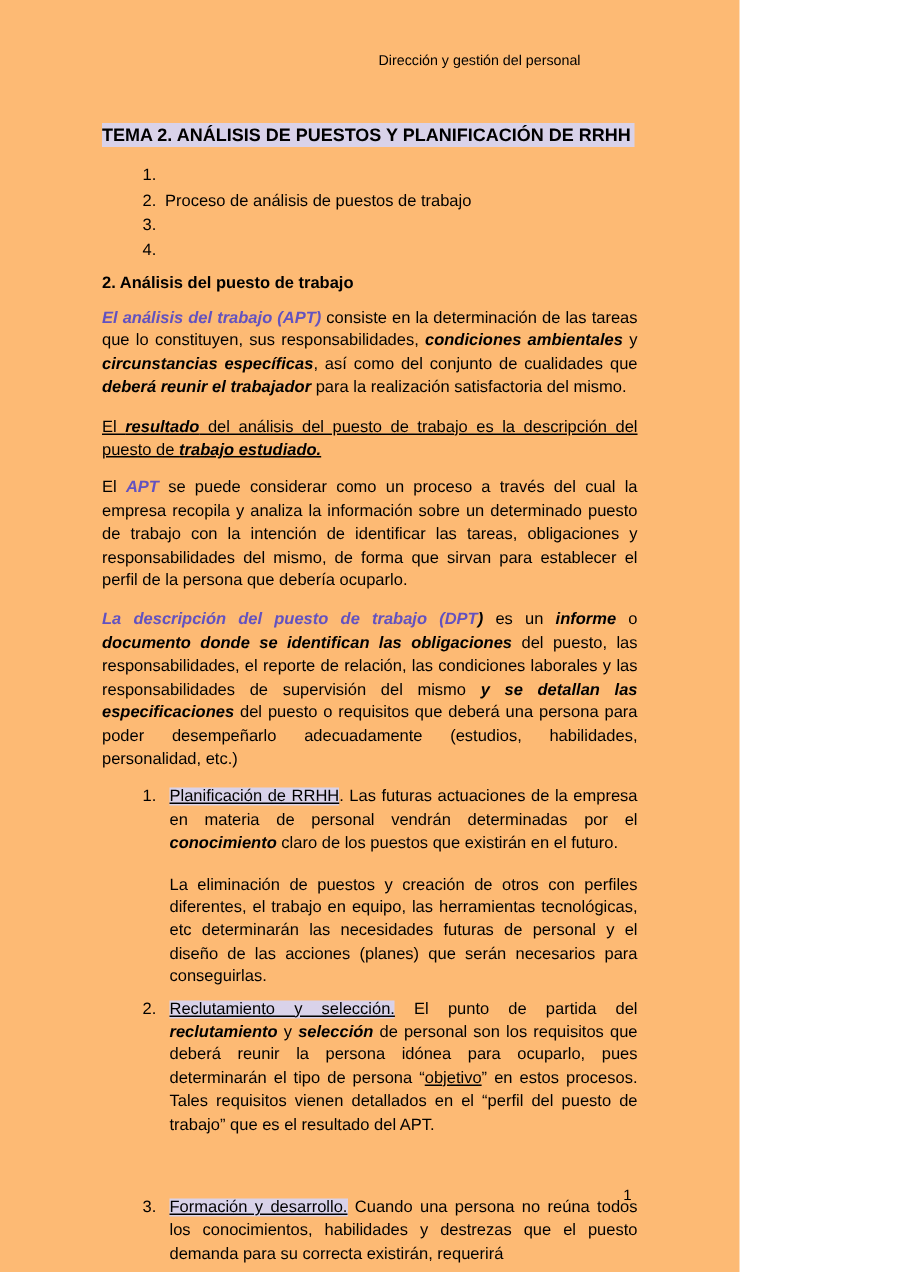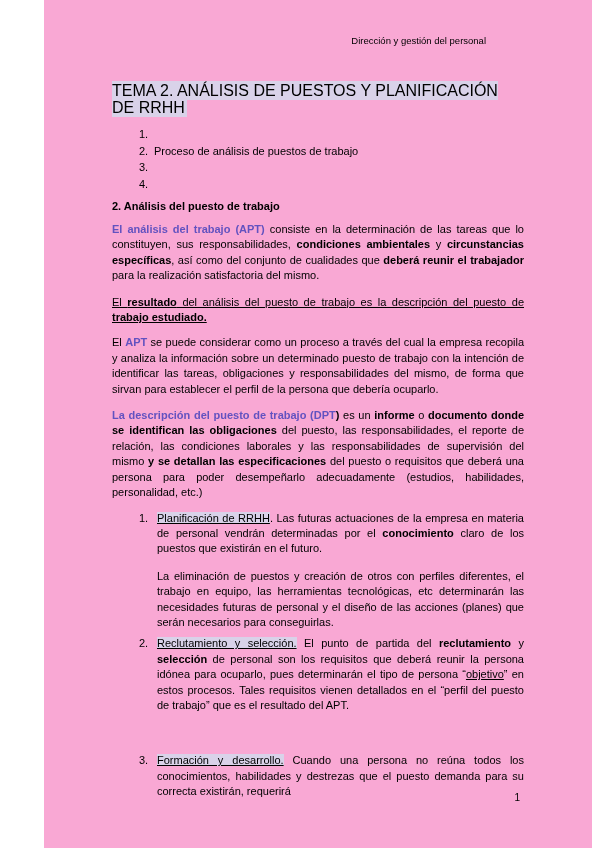--- a/index.html
+++ b/index.html
@@ -1,33 +1,32 @@
 <!DOCTYPE html>
 <html><head>
 <meta charset="utf-8">
 <style>
   html,body{margin:0;padding:0;background:#ffffff;}
   .page{
     position:relative;
-    width:548px;height:848px;
-    background:#f9a8d4;
+    width:493px;height:848px;
+    background:#fdba74;
     font-family:"Liberation Sans", sans-serif;
     color:#000;
     overflow:hidden;
-    margin-left:44px;
   }
   .running-header{
     position:absolute;top:35px;right:106px;
     font-size:9.5px;line-height:11px;color:#000;
   }
   .content{
     position:absolute;left:68px;right:68px;top:82px;
   }
   .title{
-    margin:0 0 10px 0;font-size:16px;font-weight:normal;line-height:17px;
+    margin:0 0 10px 0;font-size:12px;font-weight:bold;line-height:17px;
   }
   .title .hl-title{background:var(--hl);padding:1px 2px 1px 0;}
   .toc{margin:0 0 7px 0;padding:0;list-style:none;}
   .toc li{display:flex;font-size:11px;line-height:16.5px;}
   .toc .num{flex:none;width:15px;margin-left:27px;}
   .section-heading{
     margin:0 0 8px 0;font-size:11px;font-weight:bold;line-height:15px;
   }
   .para{
     margin:0 0 11px 0;font-size:11px;line-height:15.4px;text-align:justify;
@@ -38,21 +37,21 @@
   .fn-item .fn-num{flex:none;width:18px;margin-left:27px;}
   .fn-item .fn-text{flex:1;text-align:justify;}
   .fn-cont{
     margin:0 0 6px 45px;font-size:11px;line-height:15.4px;text-align:justify;
   }
   .fn-item.gap-before{margin-top:40px;}
   .page-number{
     position:absolute;top:792px;right:72px;font-size:10px;line-height:12px;
   }
   
-  .b{font-weight:bold;}
+  .b{font-weight:bold;font-style:italic;}
   .p{color:var(--purple);}
   .u{text-decoration:underline;}
   .h{background:var(--hl);}
   :root{--purple:#6252c0;--hl:#d9d2e9;}
 </style>
 </head>
 <body>
 
 <div class="page">
 

